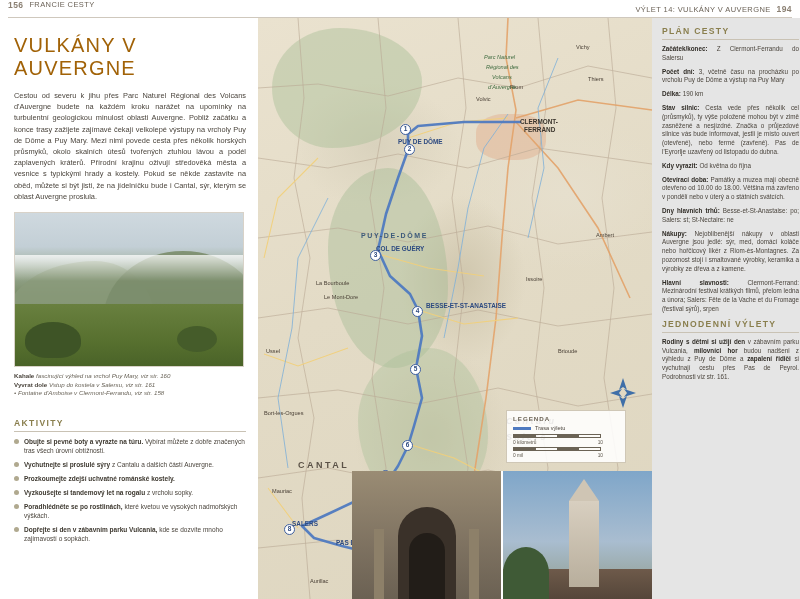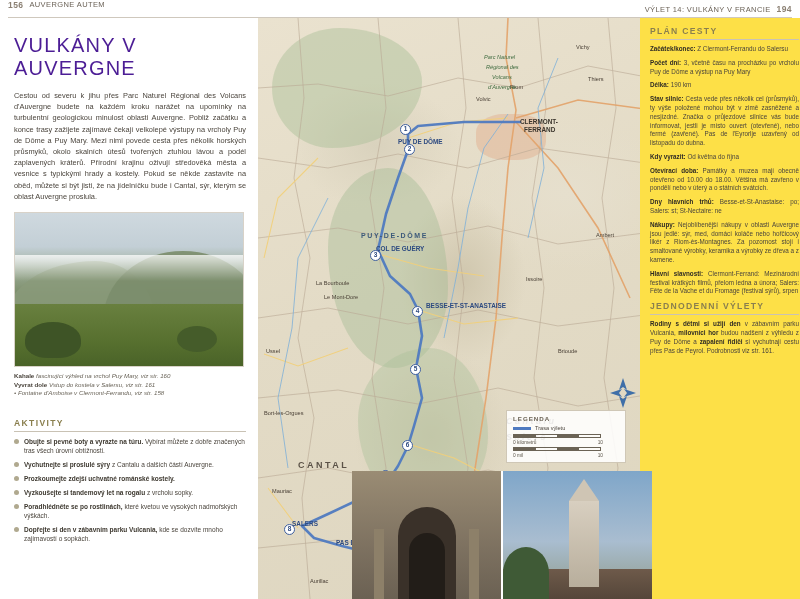--- a/index.html
+++ b/index.html
@@ -33,21 +33,21 @@
   .hdr .rule { position:absolute; left:8px; right:8px; bottom:0; height:1px; background:#cfc8bd; }
 
   
   .leftcol {
     position:absolute; left:0; top:18px; width:258px; bottom:0;
     background:#ffffff; padding:10px 12px 0 14px;
     z-index:30;
   }
   h1.title {
     font-size:20px; letter-spacing:1.2px; font-weight:normal;
-    color:#4c1d95; margin:6px 0 10px 0;
+    color:#a16207; margin:6px 0 10px 0;
     font-family:"Liberation Sans", sans-serif;
   }
   .lead {
     font-size:7.4px; line-height:11.2px; color:#4a4views; color:#4a443c;
     text-align:justify;
   }
   .photo-main {
     margin-top:10px; width:230px; height:155px;
     border:1px solid #d8d2c8;
     background:
@@ -96,22 +96,22 @@
     margin-bottom:5px;
   }
   .act-item .dot {
     flex:0 0 auto; width:5px; height:5px; border-radius:50%;
     background:#b0a98f; margin-top:2px;
   }
   .act-item b { color:#3d382f; }
 
   
   .rightcol {
-    position:absolute; right:0; top:18px; width:160px; bottom:0;
-    background:#fde047; padding:8px 1px 0 10px; z-index:30;
+    position:absolute; right:0; top:18px; width:148px; bottom:0;
+    background:#e5e5e5; padding:8px 1px 0 10px; z-index:30;
   }
   .sec-title {
     font-size:8.6px; letter-spacing:1.3px; color:#8a7f4e; font-weight:bold;
     border-bottom:1px solid #c9c2b4; padding-bottom:3px; margin-bottom:5px;
   }
   .fact { font-size:6.3px; line-height:8.8px; color:#4a443c; margin-bottom:5px; text-align:justify; }
   .fact b { color:#2f2b25; }
   .trips { margin-top:2px; }
   .trips .fact { font-size:6.3px; }
 
@@ -219,24 +219,24 @@
   }
 </style>
 </head>
 <body>
 
 <div class="page">
 
   <div class="hdr">
     <div class="left">
       <span class="pg">156</span>
-      <span>AUVERGNE AUTEM</span>
+      <span>FRANCIE CESTY</span>
     </div>
     <div class="right">
-      <span>VÝLET 14: VULKÁNY V FRANCIE</span>
+      <span>VÝLET 14: VULKÁNY V AUVERGNE</span>
       <span class="pg">194</span>
     </div>
     <div class="rule"></div>
   </div>
 
   <div class="map">
     <div class="terrain"></div>
     <div class="green1"></div>
     <div class="green2"></div>
     <div class="green3"></div>

